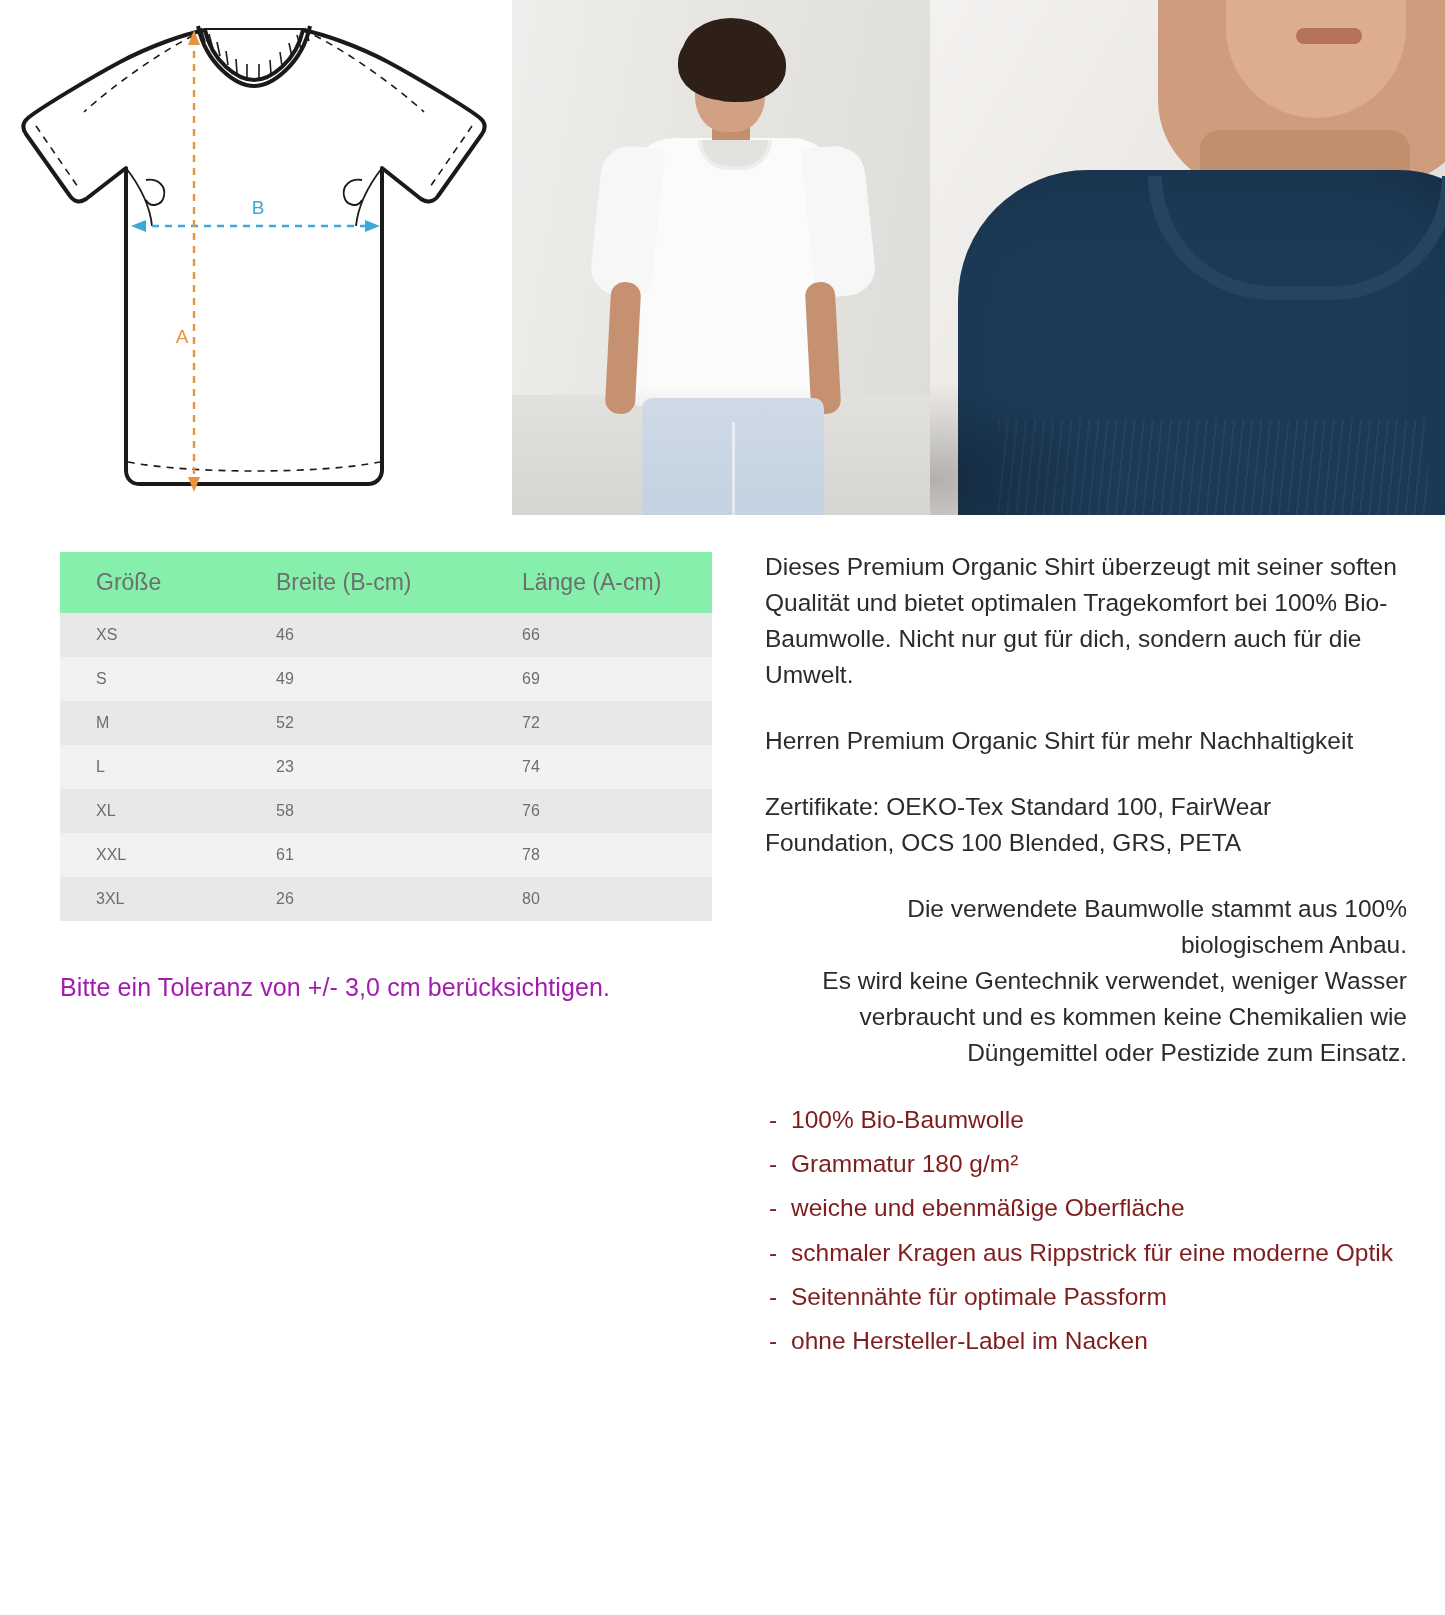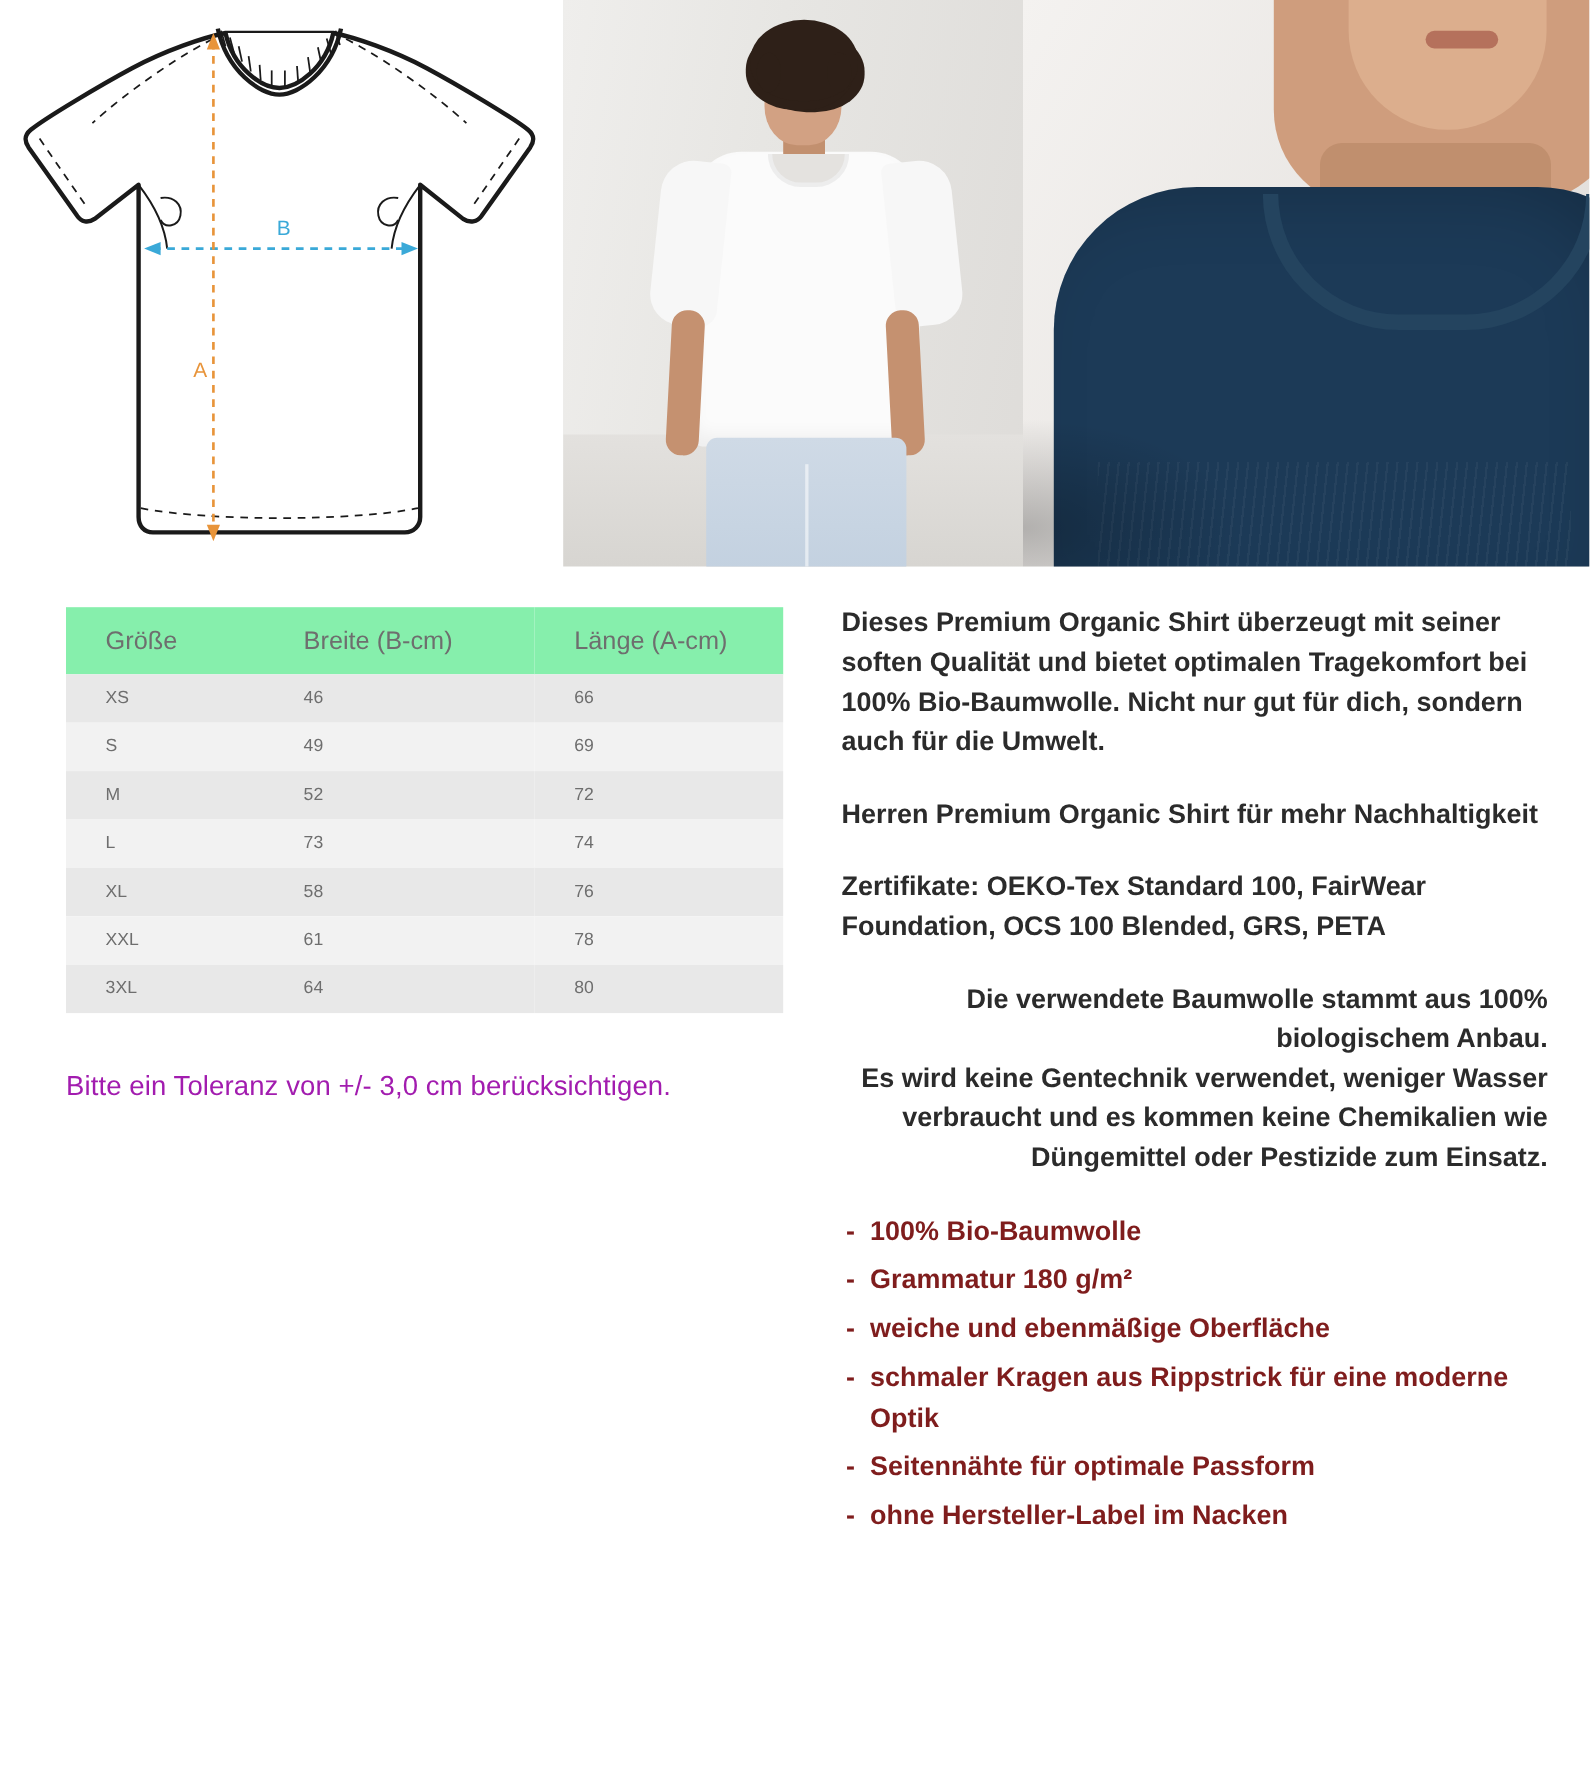--- a/index.html
+++ b/index.html
@@ -241,21 +241,20 @@
     padding-left: 60px;
     padding-top: 37px;
     box-sizing: border-box;
   }
   .right-col {
     width: 733px;
     padding-left: 53px;
     padding-right: 38px;
     padding-top: 34px;
     box-sizing: border-box;
-    font-weight: bold;
   }
 
   table.size-table {
     border-collapse: collapse;
     width: 652px;
     table-layout: fixed;
   }
   table.size-table th {
     text-align: left;
     font-weight: normal;
@@ -424,36 +423,36 @@
           <td>49</td>
           <td>69</td>
         </tr>
         <tr class="alt">
           <td>M</td>
           <td>52</td>
           <td>72</td>
         </tr>
         <tr>
           <td>L</td>
-          <td>73</td>
+          <td>23</td>
           <td>74</td>
         </tr>
         <tr class="alt">
           <td>XL</td>
           <td>58</td>
           <td>76</td>
         </tr>
         <tr>
           <td>XXL</td>
           <td>61</td>
           <td>78</td>
         </tr>
         <tr class="alt">
           <td>3XL</td>
-          <td>64</td>
+          <td>26</td>
           <td>80</td>
         </tr>
       </tbody>
     </table>
 
     <div class="tolerance">Bitte ein Toleranz von +/- 3,0 cm berücksichtigen.</div>
   </div>
 
   <div class="right-col">
     <p>Dieses Premium Organic Shirt überzeugt mit seiner soften Qualität und bietet optimalen Tragekomfort bei 100% Bio-Baumwolle. Nicht nur gut für dich, sondern auch für die Umwelt.</p>

